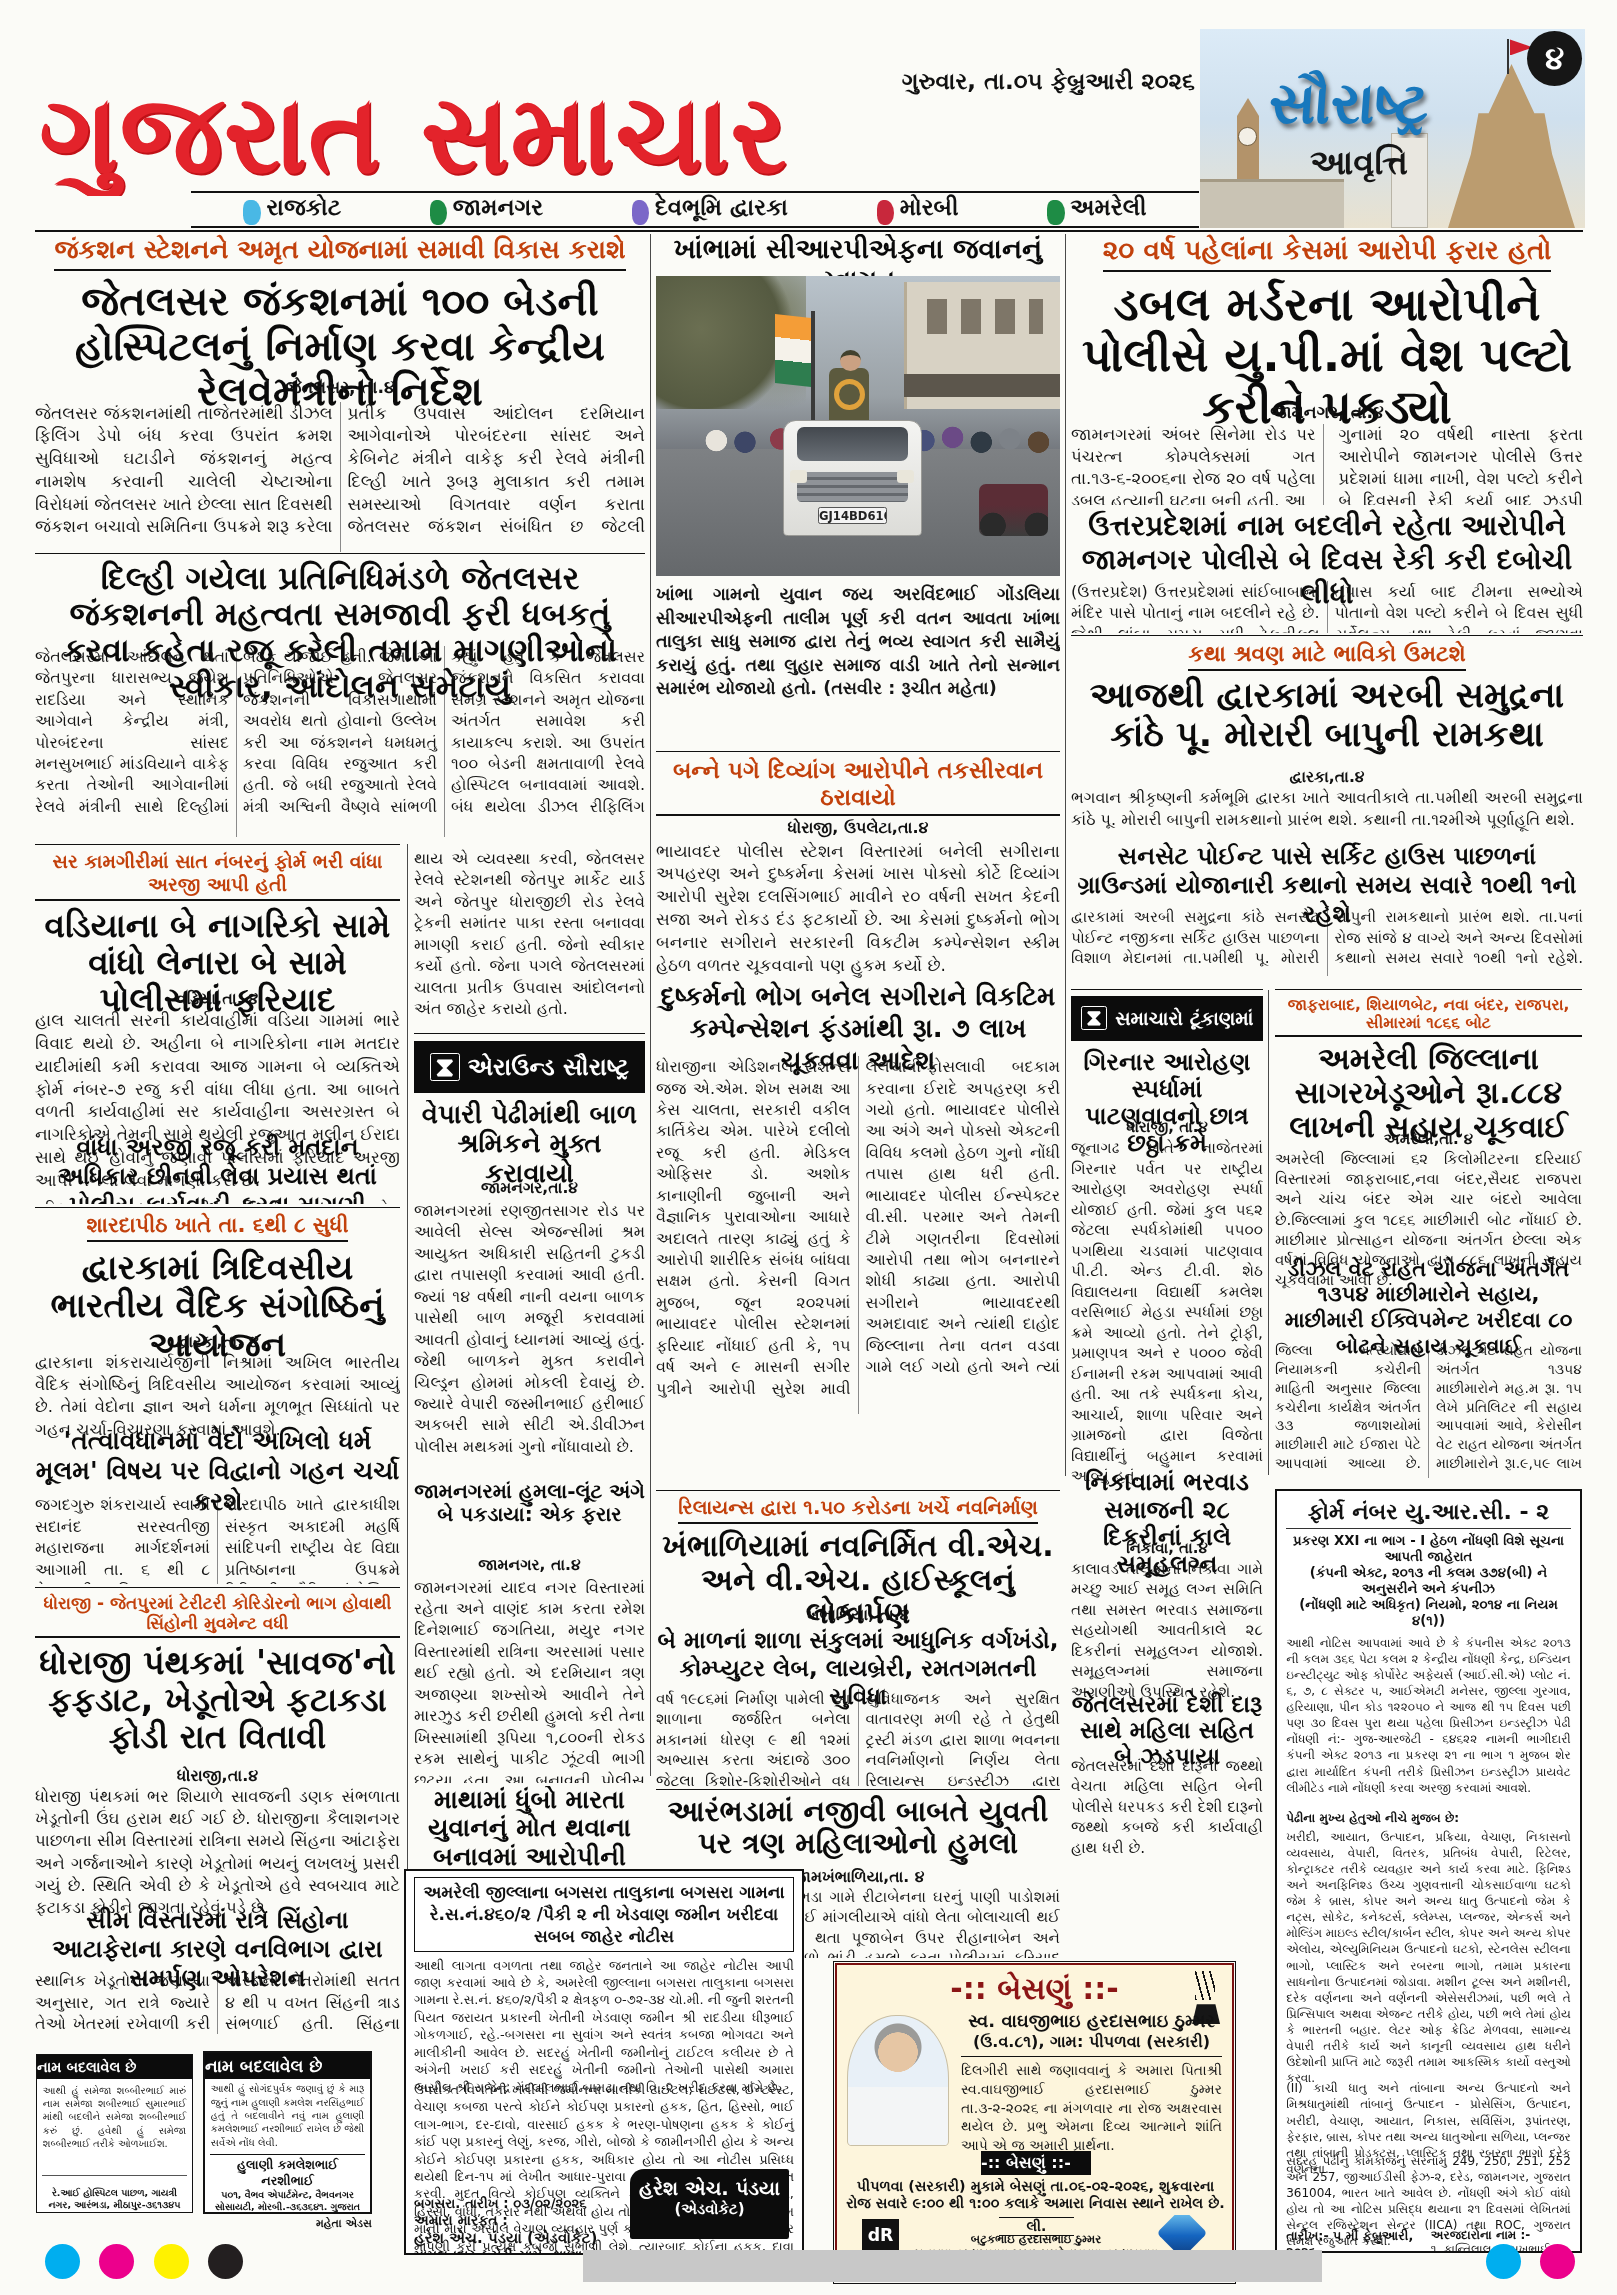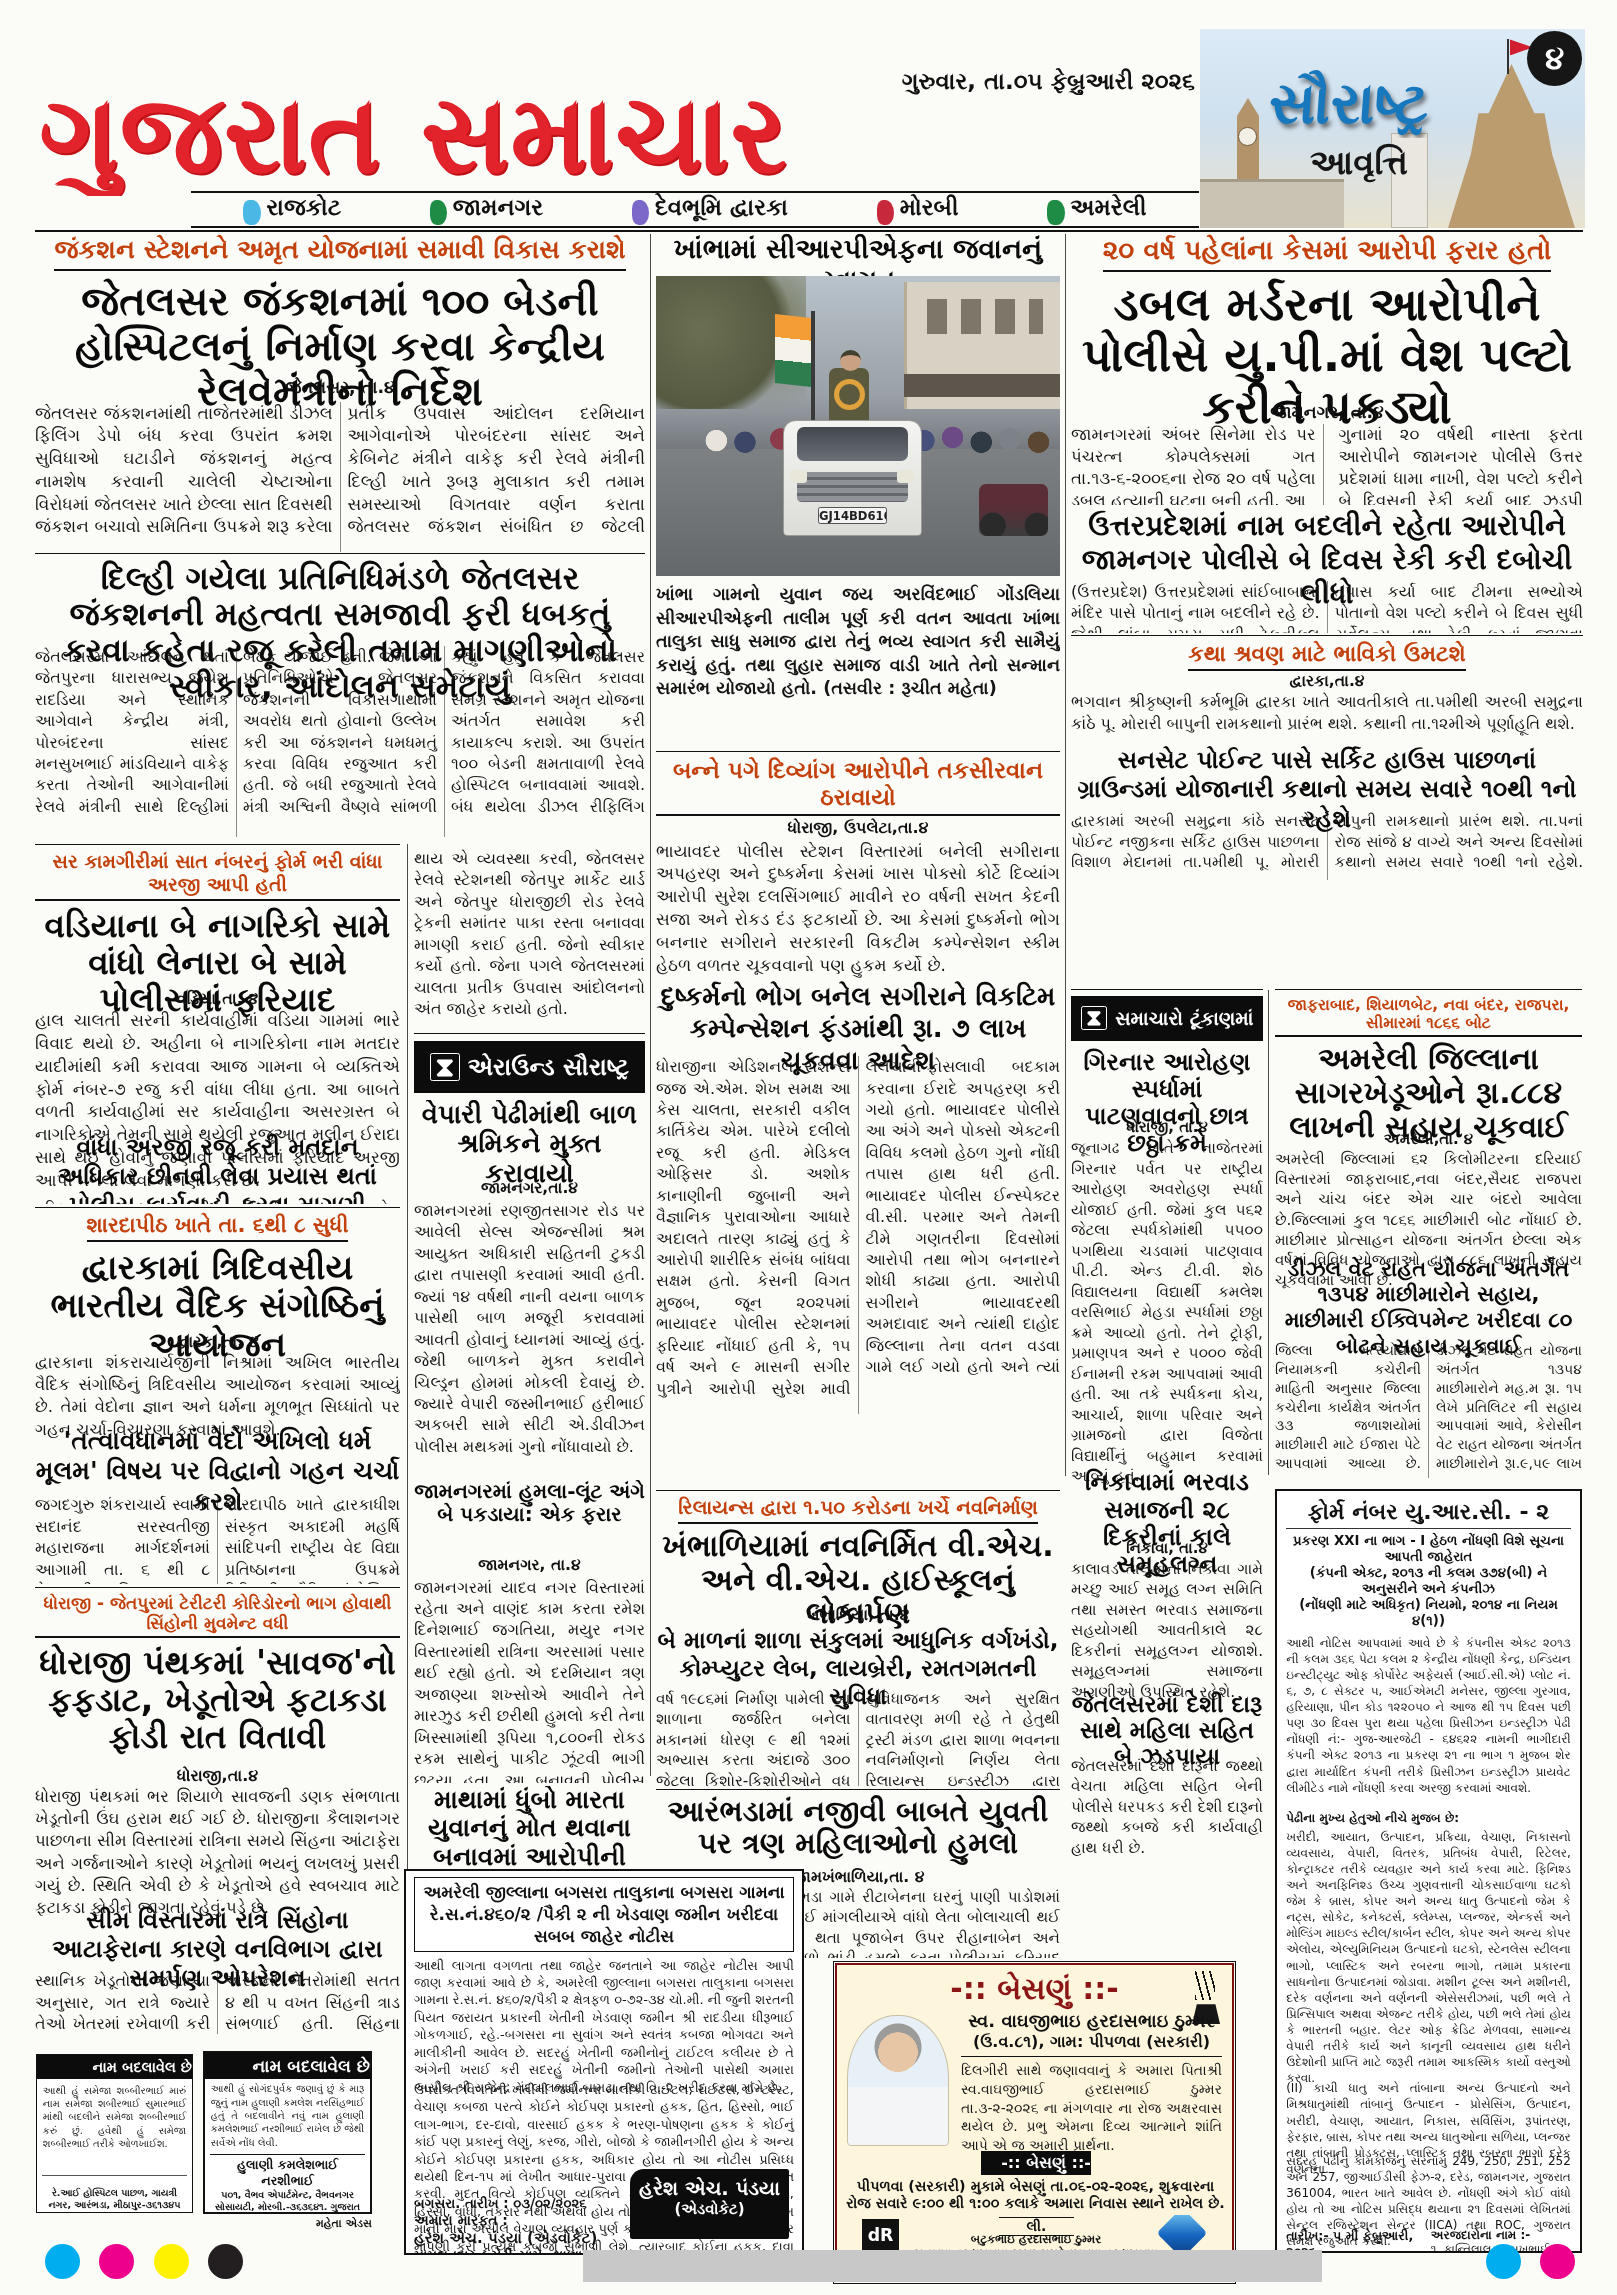--- a/index.html
+++ b/index.html
@@ -19,21 +19,21 @@
   .vrule{position:absolute;width:1.2px;background:#4a4a4a;}
   .hrule{position:absolute;height:1.7px;background:#111;}
   .badge{background:#0c0c0c;color:#fff;display:flex;align-items:center;gap:8px;
          font-weight:800;justify-content:center;}
   .badge .hg{border:1.7px solid #fff;padding:0 4.6px;border-radius:2.3px;line-height:1;}
   .masthead{color:#e3232b;font-weight:800;white-space:nowrap;letter-spacing:1.2px;
             text-shadow:1.7px 1.7px 0 #c01117;}
   .citylbl{font-weight:800;font-size:23px;}
   .cityblob{display:inline-block;width:17.3px;height:25.4px;border-radius:40% 60% 55% 45%;margin-right:5.8px;vertical-align:middle;}
   .adbox{border:1.7px solid #111;background:#fff;}
-  .adhdr{background:#0c0c0c;color:#fff;font-weight:800;text-align:right;}
+  .adhdr{background:#0c0c0c;color:#fff;font-weight:800;text-align:left;}
   .plate{background:#f4f4f4;border:1.2px solid #555;color:#222;font-weight:700;border-radius:2.3px;}
   .blackbadge{background:#0c0c0c;color:#fff;font-weight:800;text-align:center;border-radius:14px 2.3px 2.3px 2.3px;}
 </style>
 </head>
 <body>
 
 <div class="abs" style="left:664px;top:68px;width:531px;font-size:23px;font-weight:700;text-align:right;">ગુરુવાર, તા.૦૫ ફેબ્રુઆરી ૨૦૨૬</div>
 
 <div class="abs masthead" style="left:39px;top:80px;width:1158px;height:116px;font-size:109px;line-height:1;">ગુજરાત સમાચાર</div>
 
@@ -187,20 +187,21 @@
   <div style="display:flex;gap:15px;">
     <div class="lead" style="width:50%;font-size:16.5px;height:81px;overflow:hidden;border-right:0.6px solid #8a8a8a;padding-right:7px;">જામનગરમાં અંબર સિનેમા રોડ પર પંચરત્ન કોમ્પલેક્સમાં ગત તા.૧૩-૬-૨૦૦૬ના રોજ ૨૦ વર્ષ પહેલા ડબલ હત્યાની ઘટના બની હતી. આ</div>
     <div class="lead" style="width:50%;font-size:16.5px;height:81px;overflow:hidden;">ગુનામાં ૨૦ વર્ષથી નાસ્તા ફરતા આરોપીને જામનગર પોલીસે ઉત્તર પ્રદેશમાં ધામા નાખી, વેશ પલ્ટો કરીને બે દિવસની રેકી કર્યા બાદ ઝડપી લીધો હતો.</div>
   </div>
   <div class="subhead" style="font-size:28px;height:70px;margin-top:3.5px;">ઉત્તરપ્રદેશમાં નામ બદલીને રહેતા આરોપીને જામનગર પોલીસે બે દિવસ રેકી કરી દબોચી લીધો</div>
   <div class="bodytext cols2" style="font-size:16px;height:67px;margin-top:2.3px;">(ઉત્તરપ્રદેશ) ઉત્તરપ્રદેશમાં સાંઈબાબાના મંદિર પાસે પોતાનું નામ બદલીને રહે છે. જેથી લાંબા સમય સુધી ટેકનીકલ તપાસ કર્યા બાદ ટીમના સભ્યોએ પોતાનો વેશ પલ્ટો કરીને બે દિવસ સુધી સર્વેલન્સ તથા રેકી કરતાં જાણવા મળેલું કે આરોપી પોતાના અલગ-અલગ નામનો ઉપયોગ કરી પોતાની ઓળખ છુપાવીને રહે છે. જેથી આરોપીને પકડી પાડી જામનગર લઈ આવી વધુ પૂછપરછ હાથ ધરી છે.</div>
 </div>
 
 <div class="abs rule-t" style="left:1071px;top:635px;width:512px;height:350px;padding-top:4.6px;">
   <div class="kicker" style="font-size:22px;"><span class="u">કથા શ્રવણ માટે ભાવિકો ઉમટશે</span></div>
+  <div class="headline" style="font-size:35px;height:91px;margin-top:4.6px;">આજથી દ્વારકામાં અરબી સમુદ્રના કાંઠે પૂ. મોરારી બાપુની રામકથા</div>
   <div class="dateline" style="font-size:15.6px;margin:1.2px 0;">દ્વારકા,તા.૪</div>
   <div class="lead" style="font-size:16px;height:51px;">ભગવાન શ્રીકૃષ્ણની કર્મભૂમિ દ્વારકા ખાતે આવતીકાલે તા.૫મીથી અરબી સમુદ્રના કાંઠે પૂ. મોરારી બાપુની રામકથાનો પ્રારંભ થશે. કથાની તા.૧૨મીએ પૂર્ણાહૂતિ થશે.</div>
   <div class="subhead" style="font-size:24px;height:62px;margin-top:3.5px;">સનસેટ પોઈન્ટ પાસે સર્કિટ હાઉસ પાછળનાં ગ્રાઉન્ડમાં યોજાનારી કથાનો સમય સવારે ૧૦થી ૧નો રહેશે</div>
   <div class="bodytext cols2" style="font-size:15.3px;height:69px;margin-top:3.5px;">દ્વારકામાં અરબી સમુદ્રના કાંઠે સનસેટ પોઈન્ટ નજીકના સર્કિટ હાઉસ પાછળના વિશાળ મેદાનમાં તા.૫મીથી પૂ. મોરારી બાપુની રામકથાનો પ્રારંભ થશે. તા.૫નાં રોજ સાંજે ૪ વાગ્યે અને અન્ય દિવસોમાં કથાનો સમય સવારે ૧૦થી ૧નો રહેશે. ધર્મોત્સવને લઈને સમગ્ર હાલારના ભાવિકોમાં ઉત્સાહ પ્રવર્તી રહ્યો છે. કથાપાન માટે શ્રધ્ધાળુઓ ઉમટી પડશે. કથા માટે આજે પૂ. મોરારીબાપુ દ્વારકા પધારતા તેમનું આગેવાનોએ સ્વાગત કર્યું હતું.</div>
 </div>
 
 <div class="abs rule-t" style="left:1071px;top:989px;width:192px;height:968px;padding-top:5.8px;">
   <div class="badge" style="width:100%;height:45px;font-size:19px;">
     <span class="hg" style="font-size:22px;">⧗</span>
     <span>સમાચારો ટૂંકાણમાં</span>

